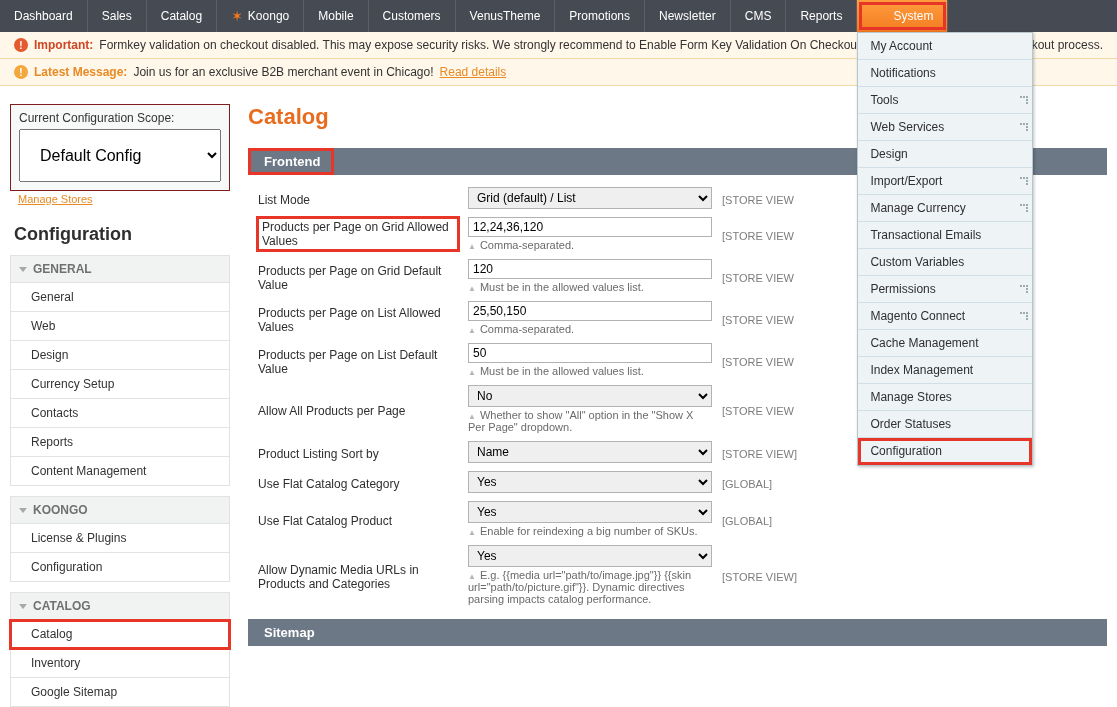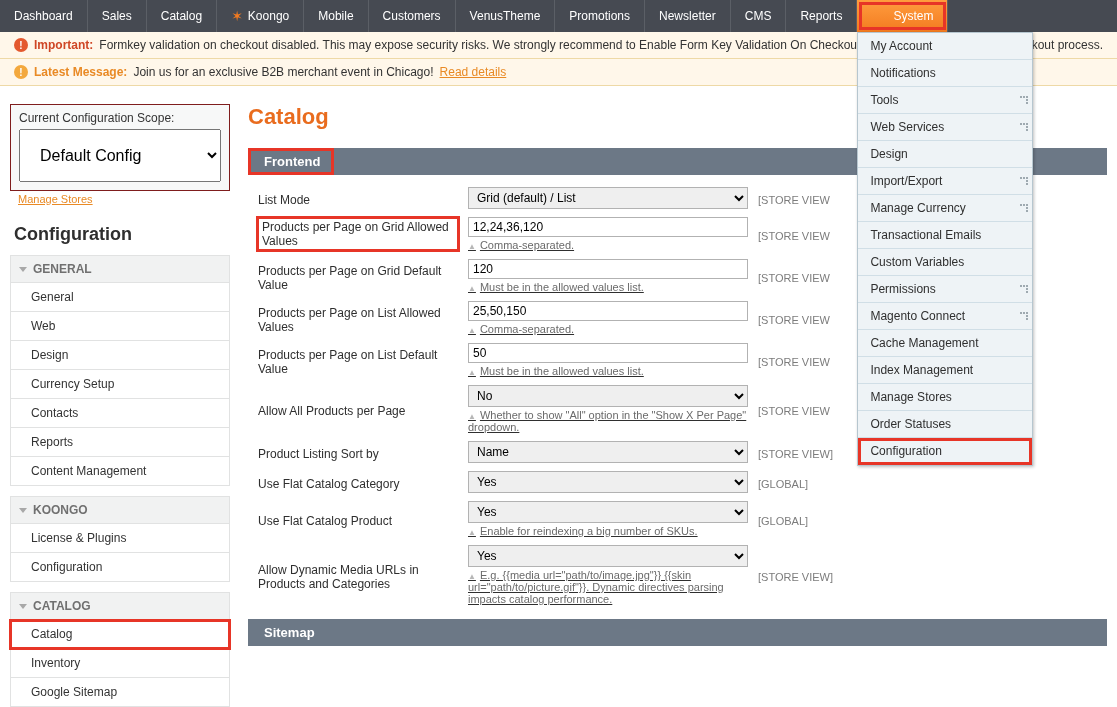--- a/index.html
+++ b/index.html
@@ -46,21 +46,21 @@
 .page-title { color: #e96c1e; font-size: 22px; font-weight: bold; margin-bottom: 18px; }
 
 .panel-head { background: #6c7886; color: #fff; font-weight: bold; font-size: 13px; padding: 6px 16px; }
 .panel-head.highlight-frontend { outline: 3px solid #e73527; outline-offset: -3px; display: inline-block; padding-right: 14px; }
 .panel-head-wrap { background: #6c7886; padding: 0; margin-bottom: 8px; display: flex; align-items: stretch; }
 .panel-head-full { flex: 1; background: #6c7886; }
 
 .form-row { display: flex; align-items: center; padding: 4px 10px; gap: 10px; }
 .form-label { width: 200px; font-size: 12px; color: #2f2f2f; padding-top: 3px; }
 .form-label.highlight { outline: 3px solid #e73527; outline-offset: -1px; padding: 2px 4px; }
-.form-field { width: 280px; text-decoration: underline; }
+.form-field { width: 244px; }
 .form-field input[type=text], .form-field select { width: 100%; font-size: 12px; padding: 2px 4px; border: 1px solid #b2b2b2; }
 .form-hint { font-size: 11px; color: #6a6a6a; margin-top: 2px; }
 .form-hint::before { content: "▲"; font-size: 8px; color: #b6b6b6; margin-right: 4px; }
 .form-scope { font-size: 11px; color: #7c7c7c; padding-top: 4px; }
 </style>
 </head>
 <body>
 
 <div class="top-nav">
   <div class="nav-item">Dashboard</div>

